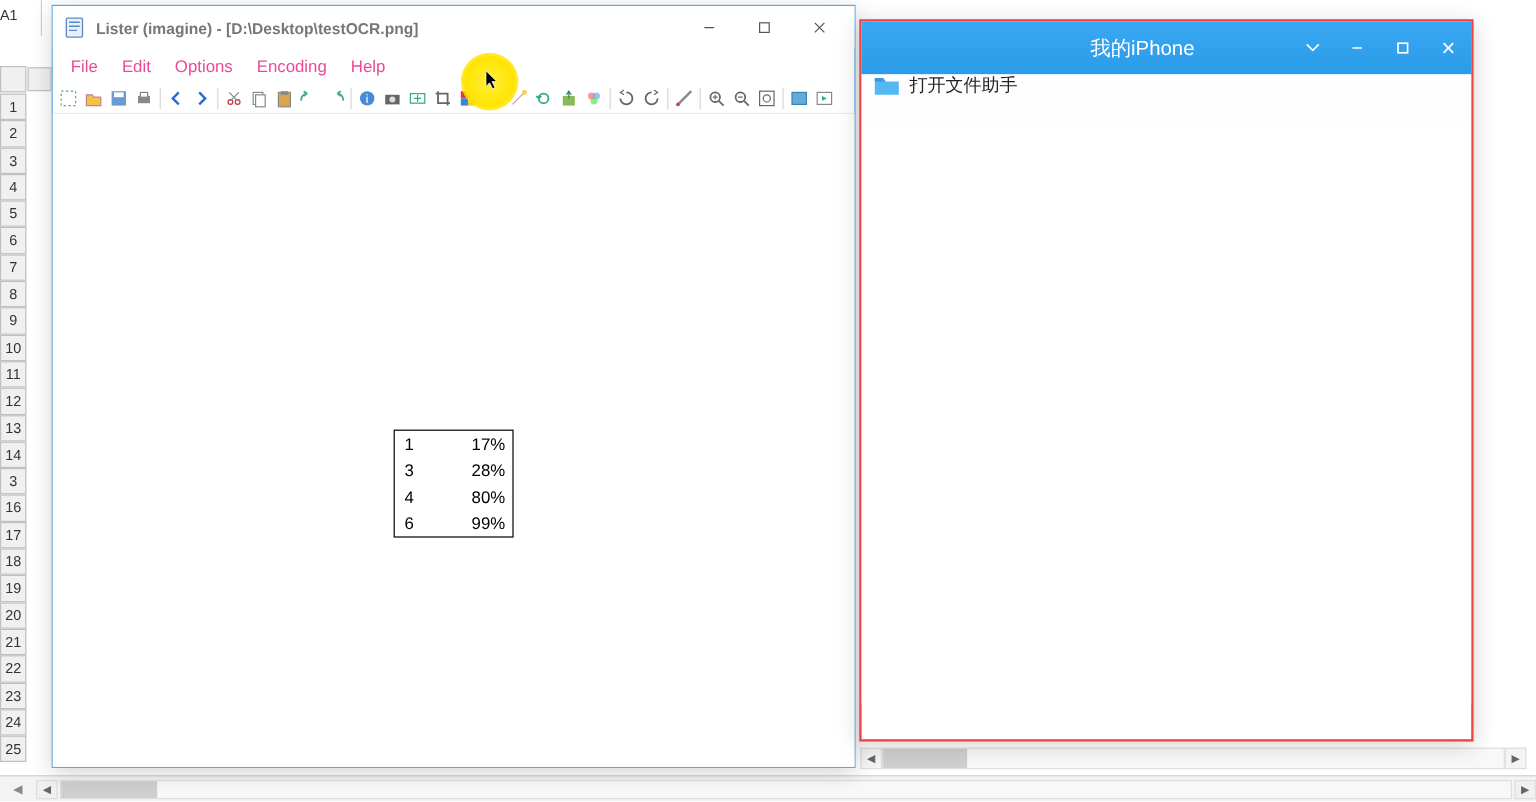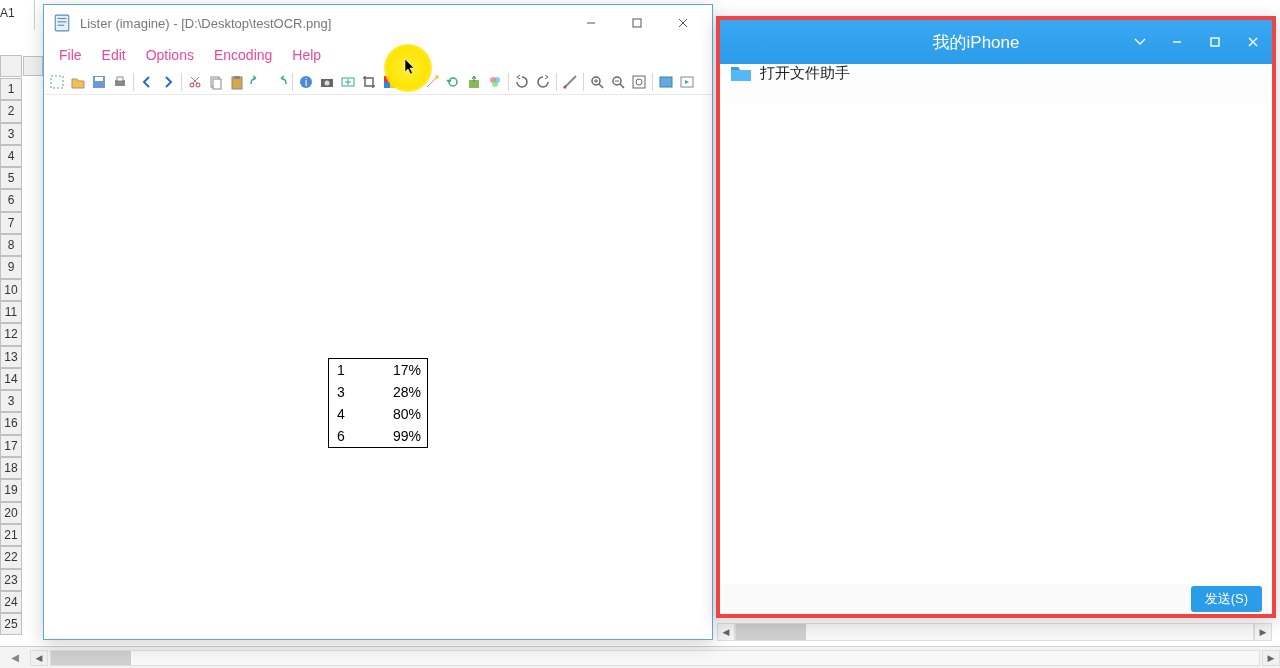--- a/index.html
+++ b/index.html
@@ -15,21 +15,21 @@
 .row-header { height: 22.3px; background: #f0f0f0; border: 1px solid #c0c0c0; font-size: 12px; text-align: center; line-height: 21px; color: #333; }
 .sheet-body { position: absolute; top: 78px; left: 23px; width: 21px; height: 560px; border-right: 1px solid #d8d8d8; }
 .bottom-scroll { position: absolute; bottom: 0; left: 0; right: 0; height: 22px; background: #f3f3f3; border-top: 1px solid #d0d0d0; display: flex; align-items: center; }
 .bottom-scroll .scroll-tab { width: 30px; height: 22px; display: flex; align-items: center; justify-content: center; font-size: 10px; color: #888; }
 .bottom-scroll .hscroll-track { flex: 1; height: 16px; background: #f8f8f8; border: 1px solid #dedede; margin: 0 2px; position: relative; }
 .bottom-scroll .hscroll-thumb { position: absolute; left: 0; top: 0; bottom: 0; width: 80px; background: #cfcfcf; }
 .bottom-scroll .hscroll-arrow { width: 18px; height: 16px; background: #f0f0f0; border: 1px solid #dedede; display: flex; align-items: center; justify-content: center; font-size: 9px; color: #666; }
 
 
 .lister-window { position: absolute; top: 4px; left: 43px; width: 670px; height: 636px; background: #fff; border: 1px solid #5ba7e0; box-shadow: 0 4px 18px rgba(0,0,0,0.18); }
-.lister-titlebar { height: 36px; display: flex; align-items: center; padding: 0 6px 0 8px; background: #fff; }
+.lister-titlebar { height: 36px; display: flex; align-items: center; padding: 0 6px 0 8px; background: #fff; font-weight: bold; }
 .lister-appicon { width: 20px; height: 20px; margin-right: 8px; display: flex; align-items: center; justify-content: center; }
 .lister-appicon svg { width: 18px; height: 18px; }
 .lister-title { flex: 1; font-size: 13px; color: #777; }
 .lister-winbtns { display: flex; }
 .lister-winbtn { width: 46px; height: 30px; display: flex; align-items: center; justify-content: center; color: #666; font-size: 12px; }
 .lister-menubar { height: 28px; display: flex; align-items: center; padding: 0 6px; gap: 2px; }
 .lister-menu-item { padding: 3px 9px; font-size: 14px; color: #ec4899; }
 .lister-toolbar { height: 26px; display: flex; align-items: center; padding: 0 3px; gap: 1px; border-bottom: 1px solid #eaeaea; position: relative; }
 .tb-btn { width: 20px; height: 20px; display: flex; align-items: center; justify-content: center; position: relative; }
 .tb-btn svg { width: 16px; height: 16px; }
@@ -38,21 +38,21 @@
 .ocr-box { position: absolute; top: 263px; left: 284px; width: 100px; border: 1px solid #000; background: #fff; }
 .ocr-row { display: flex; height: 22px; align-items: center; font-size: 14px; font-family: Arial, sans-serif; }
 .ocr-col1 { width: 30px; padding-left: 8px; }
 .ocr-col2 { flex: 1; text-align: right; padding-right: 6px; }
 
 
 .cursor-highlight { position: absolute; top: 44px; left: 384px; width: 48px; height: 48px; border-radius: 50%; background: radial-gradient(circle, #ffef3a 0%, #ffe400 60%, rgba(255,228,0,0) 100%); z-index: 50; }
 .cursor-arrow { position: absolute; top: 58px; left: 404px; z-index: 51; font-size: 16px; color: #000; }
 
 
-.iphone-window { position: absolute; top: 16px; left: 716px; width: 560px; height: 602px; background: #fff; box-shadow: 0 4px 18px rgba(0,0,0,0.18); border: 4px solid #ef4444; }
+.iphone-window { position: absolute; top: 16px; left: 716px; width: 512px; height: 602px; background: #fff; box-shadow: 0 4px 18px rgba(0,0,0,0.18); border: 2px solid #ef4444; }
 .iphone-titlebar { height: 44px; background: linear-gradient(#3aa7f2, #2b9ce9); display: flex; align-items: center; color: #fff; }
 .iphone-title { flex: 1; text-align: center; font-size: 17px; font-weight: 400; padding-left: 110px; }
 .iphone-winbtns { display: flex; height: 100%; }
 .iphone-winbtn { width: 38px; display: flex; align-items: center; justify-content: center; font-size: 13px; color: #fff; }
 .iphone-winbtn.dropdown { width: 36px; }
 .iphone-row { height: 40px; display: flex; align-items: flex-start; padding: 0 10px; gap: 8px; background: #fdfdfd; }
 .folder-icon { width: 22px; height: 18px; }
 .iphone-row-text { font-size: 15px; color: #222; }
 .iphone-body { position: absolute; top: 84px; left: 0; right: 0; bottom: 30px; background: #fff; }
 .iphone-footer { position: absolute; bottom: 0; left: 0; right: 0; height: 30px; background: #fafafa; display: flex; align-items: center; justify-content: flex-end; padding: 0 10px; }
@@ -399,16 +399,13 @@
   <div class="iphone-row">
     <span>
       <svg class="folder-icon" viewBox="0 0 22 18">
           <path d="M1 3 L8 3 L10 6 L21 6 L21 17 L1 17 Z" fill="#56b7f5"></path>
           <path d="M1 3 L8 3 L10 6 L1 6 Z" fill="#3a9be0"></path>
         </svg>
     </span>
     <span class="iphone-row-text">打开文件助手</span>
   </div>
   <div class="iphone-body"></div>
-  <div class="iphone-footer">
-    <button class="send-btn">发送(S)</button>
-  </div>
 </div>
 
 </body></html>

